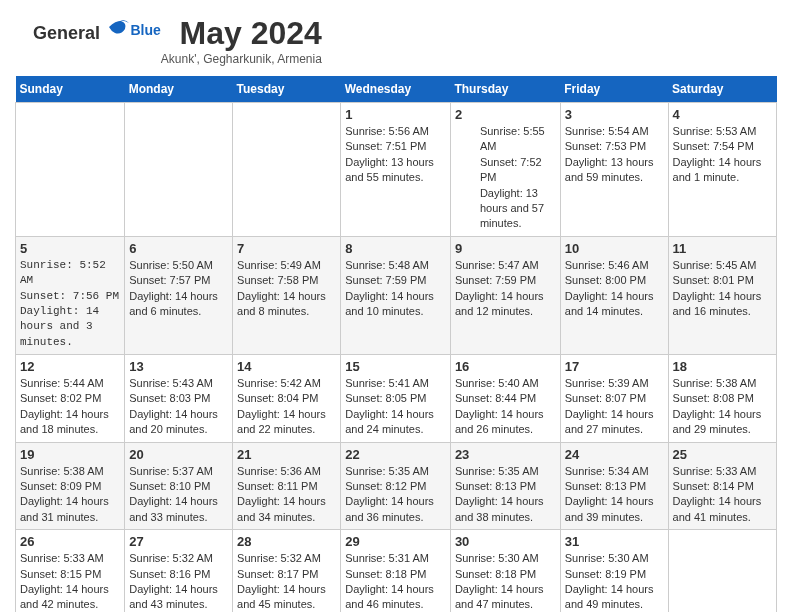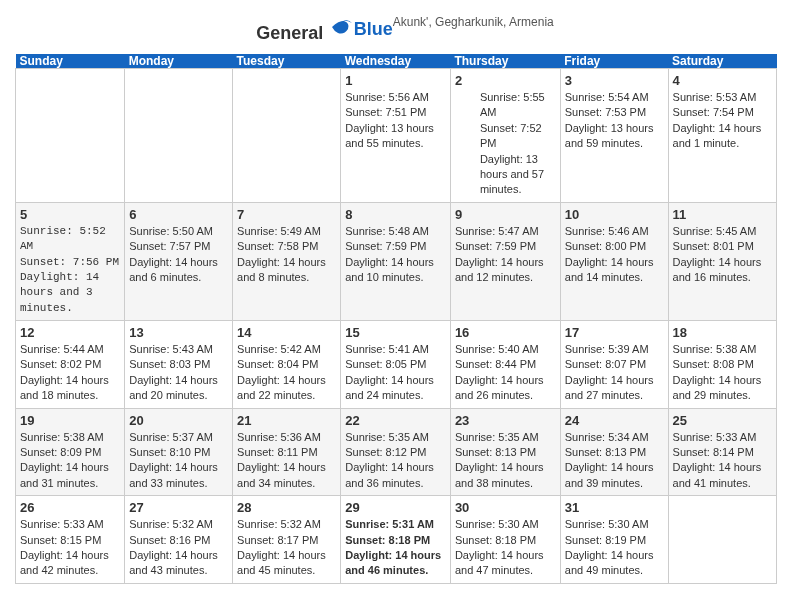--- a/index.html
+++ b/index.html
@@ -5,36 +5,36 @@
     * { box-sizing: border-box; margin: 0; padding: 0; }
     body {
       font-family: Arial, sans-serif;
       background: #fff;
       width: 792px;
       min-height: 612px;
       padding: 15px;
     }
     .header {
       display: flex;
-      justify-content: center;
+      justify-content: flex-start;
       align-items: flex-start;
       margin-bottom: 10px;
       margin-left: 18px;
     }
     .logo {
       display: flex;
       align-items: center;
     }
     .logo-text-general {
       font-size: 18px;
       font-weight: bold;
       color: #333;
     }
     .logo-text-blue {
-      font-size: 18px;
+      font-size: 14px;
       font-weight: bold;
       color: #1565c0;
     }
     .logo-icon {
       width: 24px;
       height: 24px;
       margin-left: 2px;
     }
     .title-block {
       text-align: right;
@@ -49,21 +49,21 @@
       color: #555;
     }
     table {
       width: 100%;
       border-collapse: collapse;
       font-size: 11px;
     }
     th {
       background-color: #1565c0;
       color: #fff;
-      padding: 0 4px;
+      padding: 6px 4px;
       text-align: left;
       font-size: 12px;
       font-weight: bold;
     }
     td {
       border: 1px solid #ccc;
       padding: 4px;
       vertical-align: top;
       height: 80px;
       width: 113px;
@@ -98,20 +98,21 @@
       <span class="logo-text-general">General</span>
       <svg class="logo-icon" viewBox="0 0 24 24" xmlns="http://www.w3.org/2000/svg">
         <path d="M2 12 Q12 2 22 8 Q18 4 14 6 Q20 8 18 14 Q14 20 8 18 Q4 16 2 12Z" fill="#1565c0"></path>
       </svg>
     </div>
     <div>
       <span class="logo-text-blue">Blue</span>
     </div>
   </div>
   <div class="title-block">
+    <div class="month-title">May 2024</div>
     <div class="location-title">Akunk', Gegharkunik, Armenia</div>
   </div>
 </div>
 
 <table>
   <thead>
     <tr>
     <th>Sunday</th>
         <th>Monday</th>
         <th>Tuesday</th>
@@ -297,21 +298,21 @@
 Daylight: 14 hours and 43 minutes.</div>
         </td>
         <td>
           <span class="day-number">28</span>
           <div class="day-info" style="white-space: pre-line;">Sunrise: 5:32 AM
 Sunset: 8:17 PM
 Daylight: 14 hours and 45 minutes.</div>
         </td>
         <td>
           <span class="day-number">29</span>
-          <div class="day-info" style="white-space: pre-line; font-weight: bold;">Sunrise: 5:31 AM
+          <div class="day-info" style="white-space: pre-line;">Sunrise: 5:31 AM
 Sunset: 8:18 PM
 Daylight: 14 hours and 46 minutes.</div>
         </td>
         <td>
           <span class="day-number">30</span>
           <div class="day-info" style="white-space: pre-line;">Sunrise: 5:30 AM
 Sunset: 8:18 PM
 Daylight: 14 hours and 47 minutes.</div>
         </td>
         <td>

